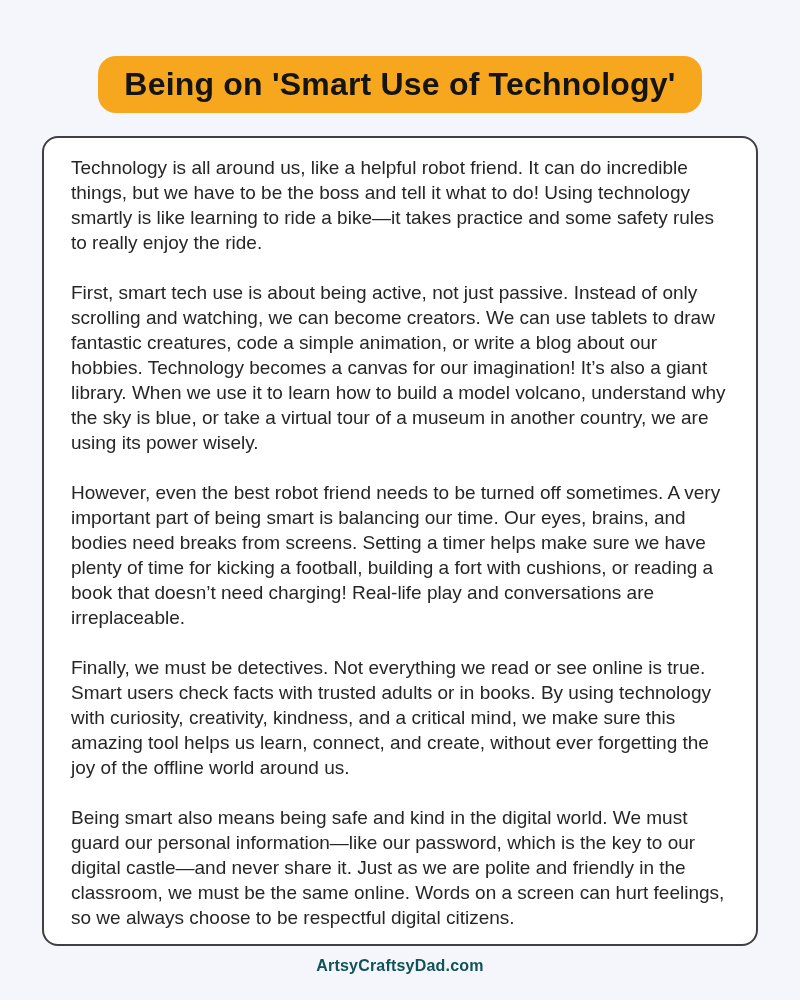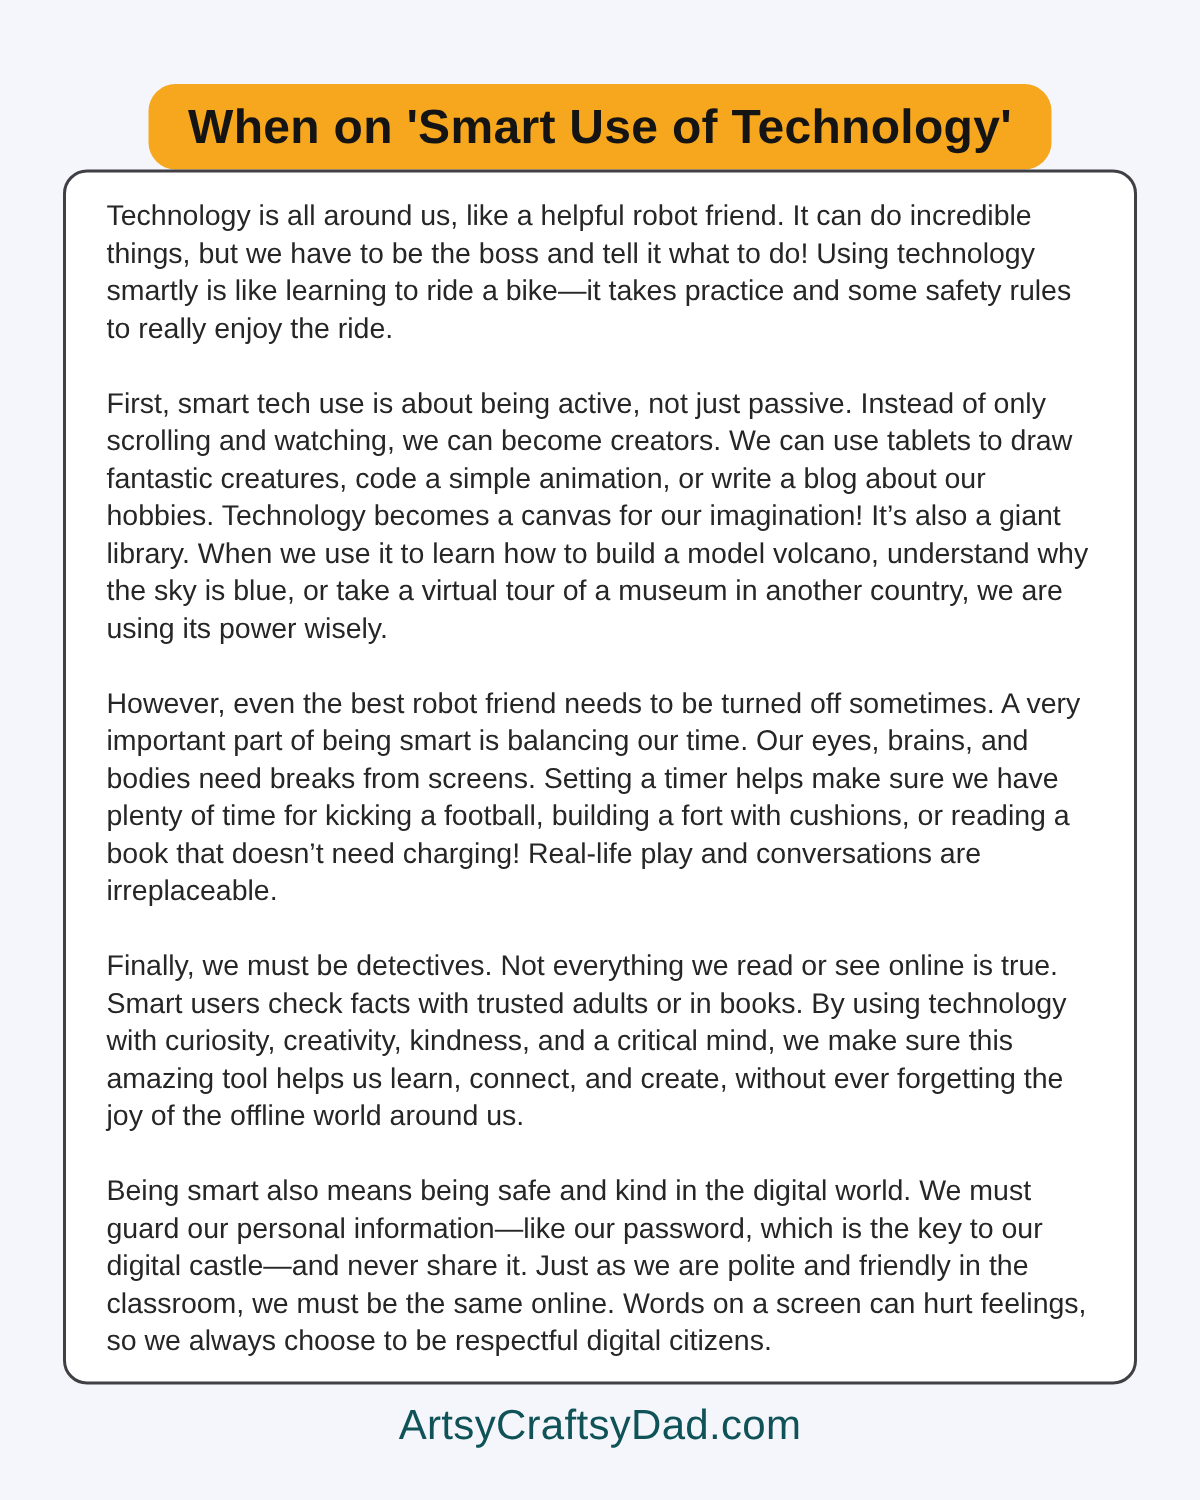--- a/index.html
+++ b/index.html
@@ -32,49 +32,50 @@
   }
   .banner h1{
     margin:0;
     font-size:32px;
     font-weight:700;
     letter-spacing:0.2px;
     color:var(--banner-text);
     white-space:nowrap;
   }
   .card{
+    margin-top:23px;
     width:716px;
     background:var(--card-bg);
     border:2px solid var(--card-border);
     border-radius:16px;
     padding:17px 27px 14px 27px;
   }
   .card p{
     margin:0 0 25px 0;
     font-size:19px;
     line-height:25px;
     color:var(--body-text);
     font-weight:400;
   }
   .card p:last-child{ margin-bottom:0; }
   .footer{
     margin-top:11px;
-    font-size:28px;
-    font-weight:400;
+    font-size:16px;
+    font-weight:700;
     color:var(--footer-color);
     letter-spacing:0.2px;
   }
 </style>
 </head>
 <body>
 
 <div class="page">
 
   <div class="banner">
-    <h1>When on 'Smart Use of Technology'</h1>
+    <h1>Being on 'Smart Use of Technology'</h1>
   </div>
 
   <div class="card">
     <p>Technology is all around us, like a helpful robot friend. It can do incredible things, but we have to be the boss and tell it what to do! Using technology smartly is like learning to ride a bike—it takes practice and some safety rules to really enjoy the ride.</p>
     <p>First, smart tech use is about being active, not just passive. Instead of only scrolling and watching, we can become creators. We can use tablets to draw fantastic creatures, code a simple animation, or write a blog about our hobbies. Technology becomes a canvas for our imagination! It’s also a giant library. When we use it to learn how to build a model volcano, understand why the sky is blue, or take a virtual tour of a museum in another country, we are using its power wisely.</p>
     <p>However, even the best robot friend needs to be turned off sometimes. A very important part of being smart is balancing our time. Our eyes, brains, and bodies need breaks from screens. Setting a timer helps make sure we have plenty of time for kicking a football, building a fort with cushions, or reading a book that doesn’t need charging! Real-life play and conversations are irreplaceable.</p>
     <p>Finally, we must be detectives. Not everything we read or see online is true. Smart users check facts with trusted adults or in books. By using technology with curiosity, creativity, kindness, and a critical mind, we make sure this amazing tool helps us learn, connect, and create, without ever forgetting the joy of the offline world around us.</p>
     <p>Being smart also means being safe and kind in the digital world. We must guard our personal information—like our password, which is the key to our digital castle—and never share it. Just as we are polite and friendly in the classroom, we must be the same online. Words on a screen can hurt feelings, so we always choose to be respectful digital citizens.</p>
   </div>
 

